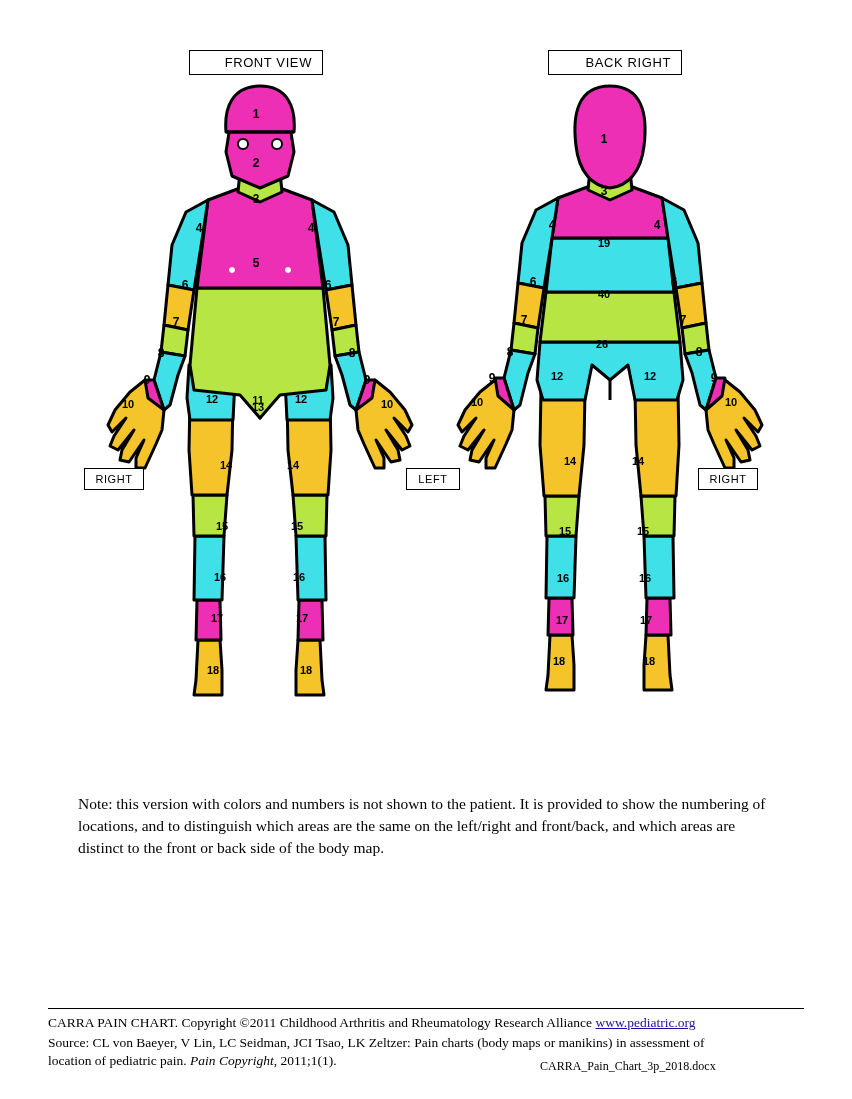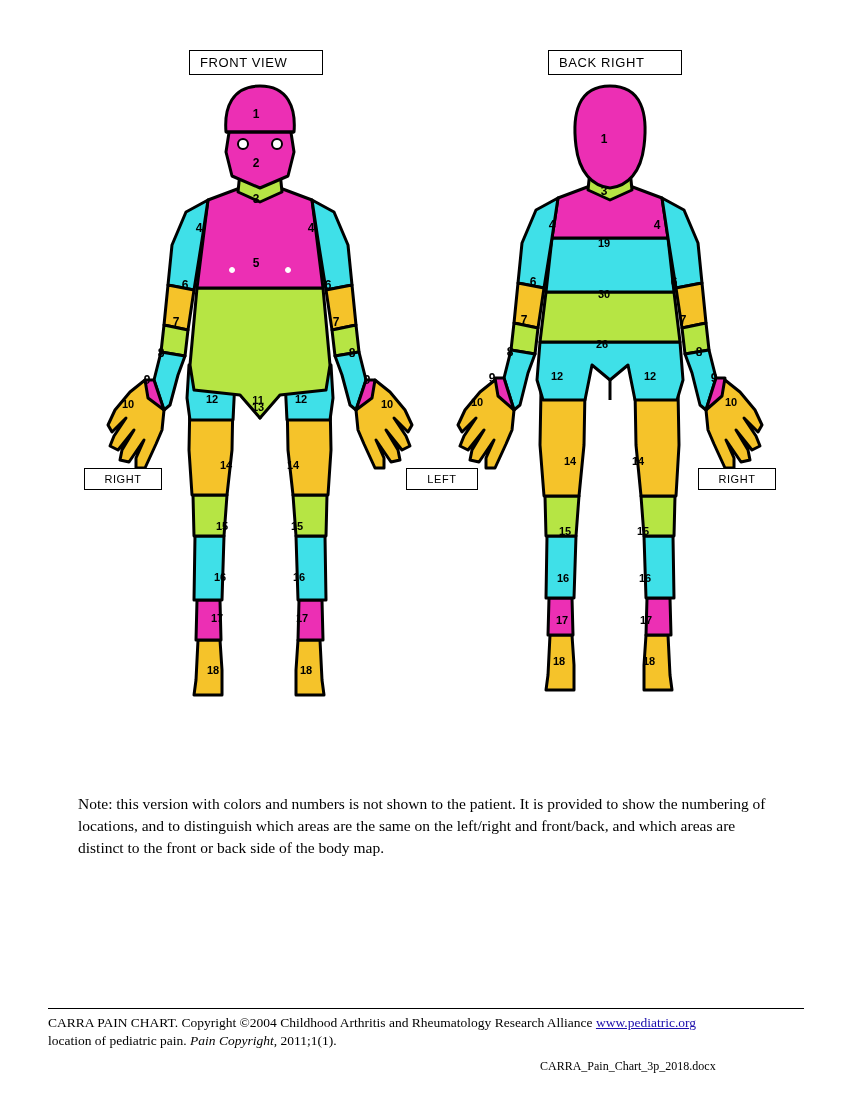--- a/index.html
+++ b/index.html
@@ -8,27 +8,27 @@
     font-family:"Liberation Serif", serif;
     position:relative;overflow:hidden;
   }
   .sheet{position:absolute;left:0;top:0;width:852px;height:1099px;}
 
   
   .viewlabel{
     position:absolute;border:1px solid #000;background:#fff;
     font-family:"Liberation Sans", sans-serif;
     font-size:13px;letter-spacing:.6px;color:#000;
-    padding:4px 10px;text-align:left;
+    padding:4px 10px;text-align:right;
   }
   .sidelabel{
     position:absolute;border:1px solid #000;background:#fff;
     font-family:"Liberation Sans", sans-serif;
     font-size:11px;letter-spacing:.6px;color:#000;
-    padding:4px 13px;text-align:center;
+    padding:4px 4px;text-align:center;
   }
 
   
   .figure{position:absolute;}
 
   .num{
     position:absolute;
     font-family:"Liberation Sans", sans-serif;
     font-size:12px;font-weight:bold;color:#000;
     transform:translate(-50%,-50%);
@@ -219,21 +219,21 @@
       </g>
     </svg>
   </div>
 
   <div id="back-numbers">
       <div class="num" style="left: 604px; top: 139px;">1</div>
       <div class="num" style="left: 604px; top: 191px;">3</div>
       <div class="num" style="left: 552px; top: 225px;">4</div>
       <div class="num" style="left: 657px; top: 225px;">4</div>
       <div class="num sm" style="left: 604px; top: 243px;">19</div>
-      <div class="num sm" style="left: 604px; top: 294px;">30</div>
+      <div class="num sm" style="left: 604px; top: 294px;">40</div>
       <div class="num sm" style="left: 602px; top: 344px;">26</div>
       <div class="num" style="left: 533px; top: 282px;">6</div>
       <div class="num" style="left: 674px; top: 282px;">6</div>
       <div class="num" style="left: 524px; top: 320px;">7</div>
       <div class="num" style="left: 683px; top: 320px;">7</div>
       <div class="num" style="left: 510px; top: 352px;">8</div>
       <div class="num" style="left: 699px; top: 352px;">8</div>
       <div class="num" style="left: 492px; top: 378px;">9</div>
       <div class="num" style="left: 714px; top: 378px;">9</div>
       <div class="num sm" style="left: 477px; top: 402px;">10</div>
@@ -254,21 +254,22 @@
 
   <div class="sidelabel" style="left:84px;top:468px;width:50px;">RIGHT</div>
   <div class="sidelabel" style="left:406px;top:468px;width:44px;">LEFT</div>
   <div class="sidelabel" style="left:698px;top:468px;width:50px;">RIGHT</div>
 
   <div class="note">Note: this version with colors and numbers is not shown to the patient. It is provided to show the numbering of locations, and to distinguish which areas are the same on the left/right and front/back, and which areas are distinct to the front or back side of the body map.</div>
 
   <div class="rule"></div>
   <div class="footer">
     <div>
-      <span>CARRA PAIN CHART.  Copyright ©2004 Childhood Arthritis and Rheumatology Research Alliance </span><a href="#">www.pediatric.org</a>
-    </div>
+      <span>CARRA PAIN CHART.  Copyright ©2011 Childhood Arthritis and Rheumatology Research Alliance </span><a href="#">www.pediatric.org</a>
+    </div>
+    <div class="line2">Source: CL von Baeyer, V Lin, LC Seidman, JCI Tsao, LK Zeltzer: Pain charts (body maps or manikins) in assessment of</div>
     <div>
       <span>location of pediatric pain. </span><span class="ital">Pain Copyright</span><span>, 2011;1(1).</span>
     </div>
   </div>
   <div class="docname">CARRA_Pain_Chart_3p_2018.docx</div>
 
 </div>
 
 </body></html>

